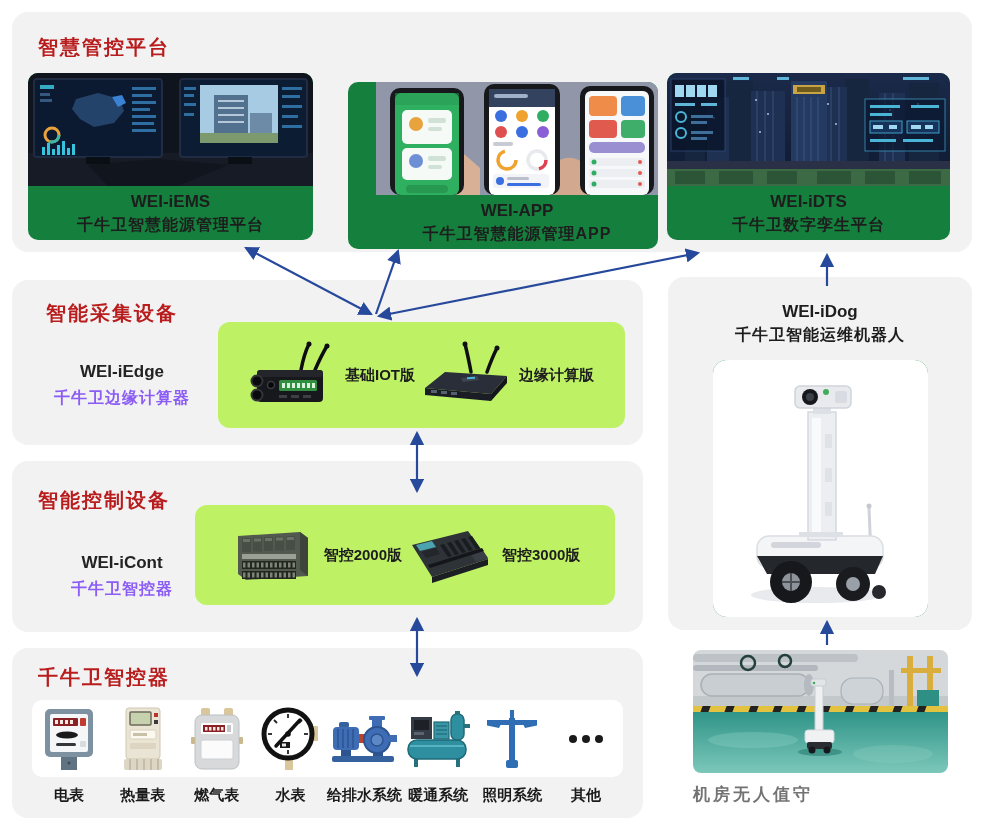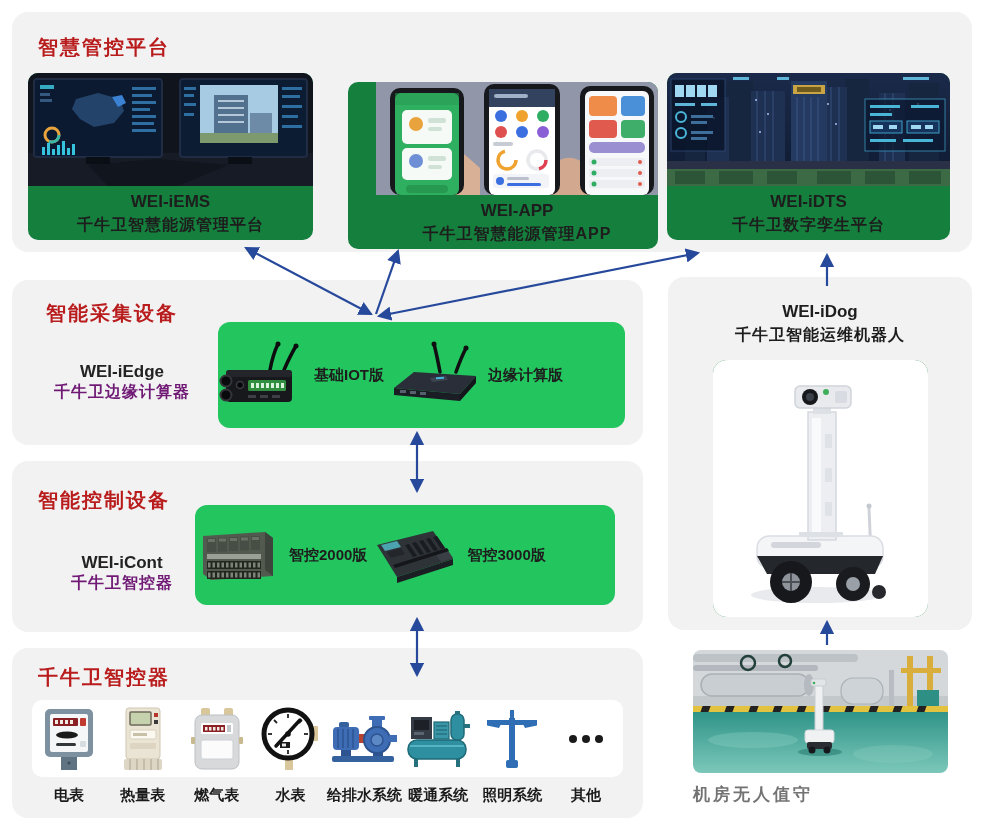--- a/index.html
+++ b/index.html
@@ -7,22 +7,22 @@
         font-family:"Liberation Sans","DejaVu Sans",sans-serif;color:#212121;overflow:hidden;}
   .panel{position:absolute;background:#f2f2f3;border-radius:16px;}
   .section-title{position:absolute;font-size:20px;font-weight:700;color:#b91c1c;letter-spacing:2px;white-space:nowrap;}
   .card{position:absolute;background:#15803d;border-radius:10px;overflow:hidden;}
   .card svg{display:block;}
   .card-caption{text-align:center;padding-top:6px;}
   .cap-en{font-size:17px;font-weight:600;color:#1d1d1d;}
   .cap-zh{font-size:16px;font-weight:600;color:#1d1d1d;margin-top:3px;letter-spacing:1px;}
   .product-block{position:absolute;text-align:center;}
   .prod-en{font-size:17px;font-weight:600;color:#222;}
-  .prod-zh{font-size:16px;font-weight:600;color:#701a75;margin-top:0;letter-spacing:1px;}
-  .inner-card{position:absolute;background:#22c55e;border-radius:12px;display:flex;align-items:center;justify-content:flex-start;}
+  .prod-zh{font-size:16px;font-weight:600;color:#8b5cf6;margin-top:6px;letter-spacing:1px;}
+  .inner-card{position:absolute;background:#bef264;border-radius:12px;display:flex;align-items:center;justify-content:center;}
   .variant{display:flex;align-items:center;gap:8px;}
   .variant-label{font-size:15px;font-weight:600;color:#1d1d1d;white-space:nowrap;}
   .sense-strip{position:absolute;background:#ffffff;border-radius:10px;}
   .sense-row{position:absolute;display:flex;}
   .sense-item{flex:1;display:flex;flex-direction:column;align-items:center;min-width:0;}
   .sense-iconbox{height:77px;display:flex;align-items:center;justify-content:center;}
   .sense-label{margin-top:9px;font-size:15px;font-weight:700;color:#1a1a1a;white-space:nowrap;}
   .robot-name{position:absolute;width:100%;text-align:center;font-size:17px;font-weight:600;color:#1d1d1d;}
   .robot-desc{position:absolute;width:100%;text-align:center;font-size:16px;font-weight:600;color:#1d1d1d;letter-spacing:1px;}
   .photo{position:absolute;border-radius:8px;overflow:hidden;}

